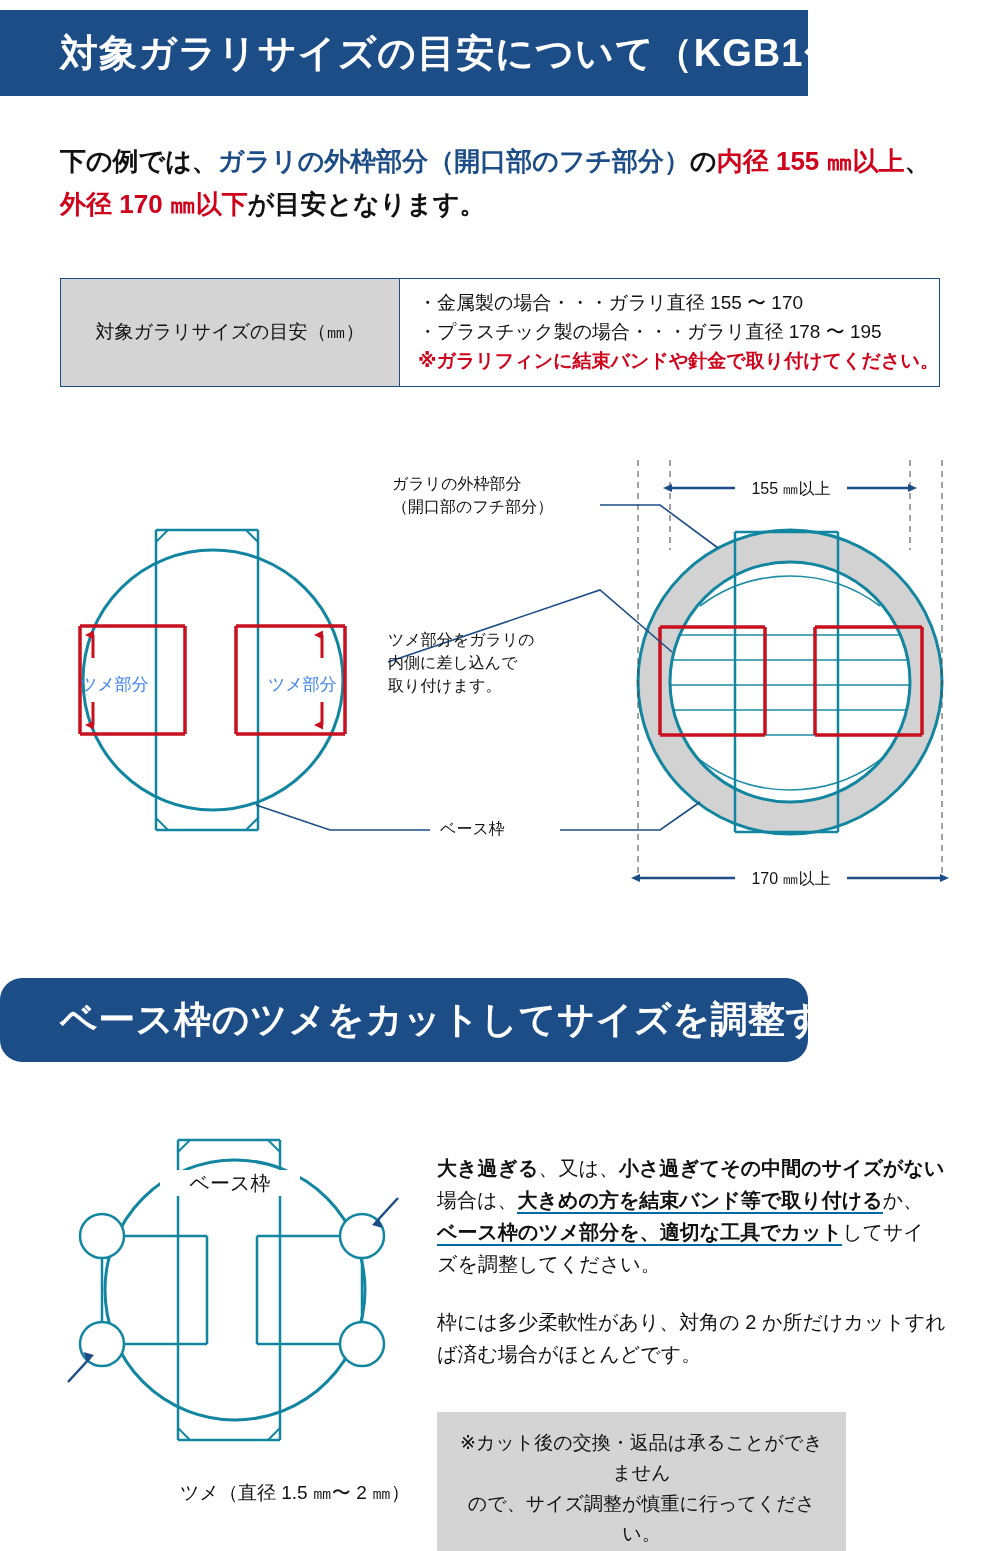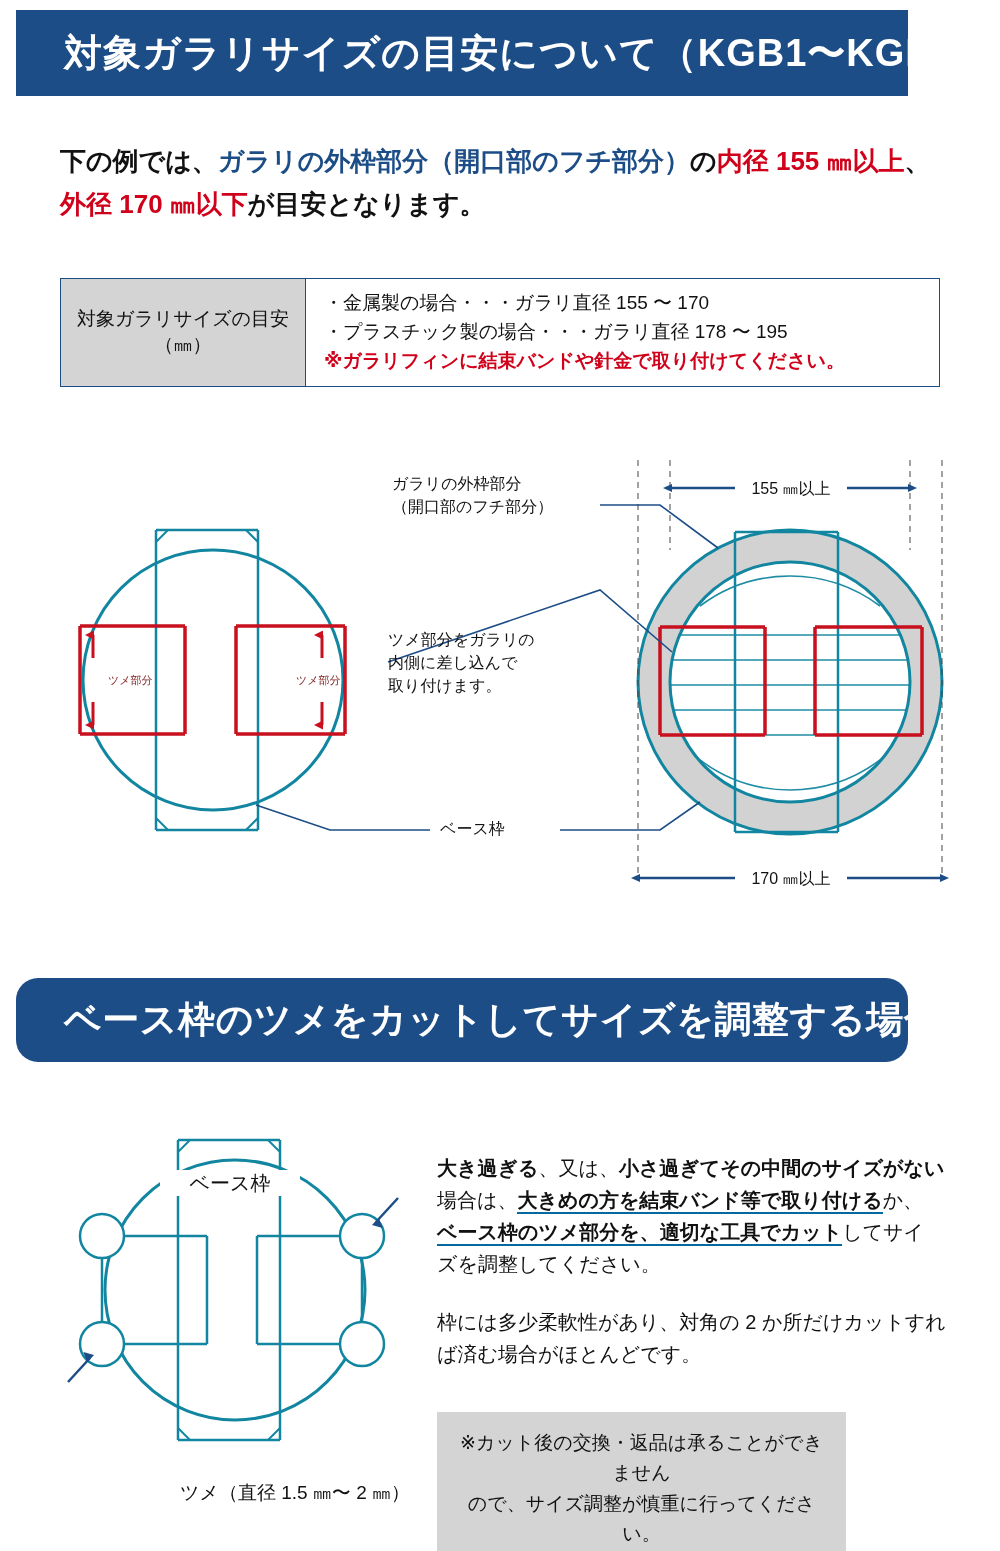--- a/index.html
+++ b/index.html
@@ -13,27 +13,26 @@
     position: relative;
     font-family: "Liberation Sans", "DejaVu Sans", sans-serif;
     color: #1a1a1a;
     overflow: hidden;
   }
 
   
   .header-bar {
     position: absolute;
     left: 0;
-    width: 892px;
+    width: 808px;
     background: #1c4d86;
     display: flex;
     align-items: center;
     box-sizing: border-box;
-    padding-left: 48px;
-    margin-left: 16px;
+    padding-left: 60px;
   }
   .header-bar .title {
     color: #ffffff;
     font-size: 38px;
     font-weight: bold;
     letter-spacing: 1px;
     white-space: nowrap;
   }
   #header-1 { top: 10px; height: 86px; }
   #header-2 { top: 978px; height: 84px; border-radius: 22px; }
@@ -57,21 +56,21 @@
   #spec-table {
     position: absolute;
     left: 60px;
     top: 278px;
     width: 880px;
     border: 1px solid #1c4d86;
     display: flex;
     box-sizing: border-box;
   }
   #spec-label {
-    width: 245px;
+    width: 339px;
     background: #d4d4d4;
     display: flex;
     align-items: center;
     justify-content: center;
     font-size: 19px;
     color: #111;
     border-right: 1px solid #1c4d86;
     box-sizing: border-box;
     padding: 6px;
     text-align: center;
@@ -97,24 +96,23 @@
   }
   .lbl {
     position: absolute;
     font-size: 16px;
     line-height: 1.45;
     color: #111;
     white-space: pre;
   }
   .lbl-sm {
     position: absolute;
-    font-size: 11px;
-    color: #7f1d1d;
+    font-size: 17px;
+    color: #3b82f6;
     white-space: pre;
-    padding-left: 28px;
   }
 
   
   #cut-text {
     position: absolute;
     left: 437px;
     top: 1152px;
     width: 510px;
     font-size: 20px;
     line-height: 1.6;

